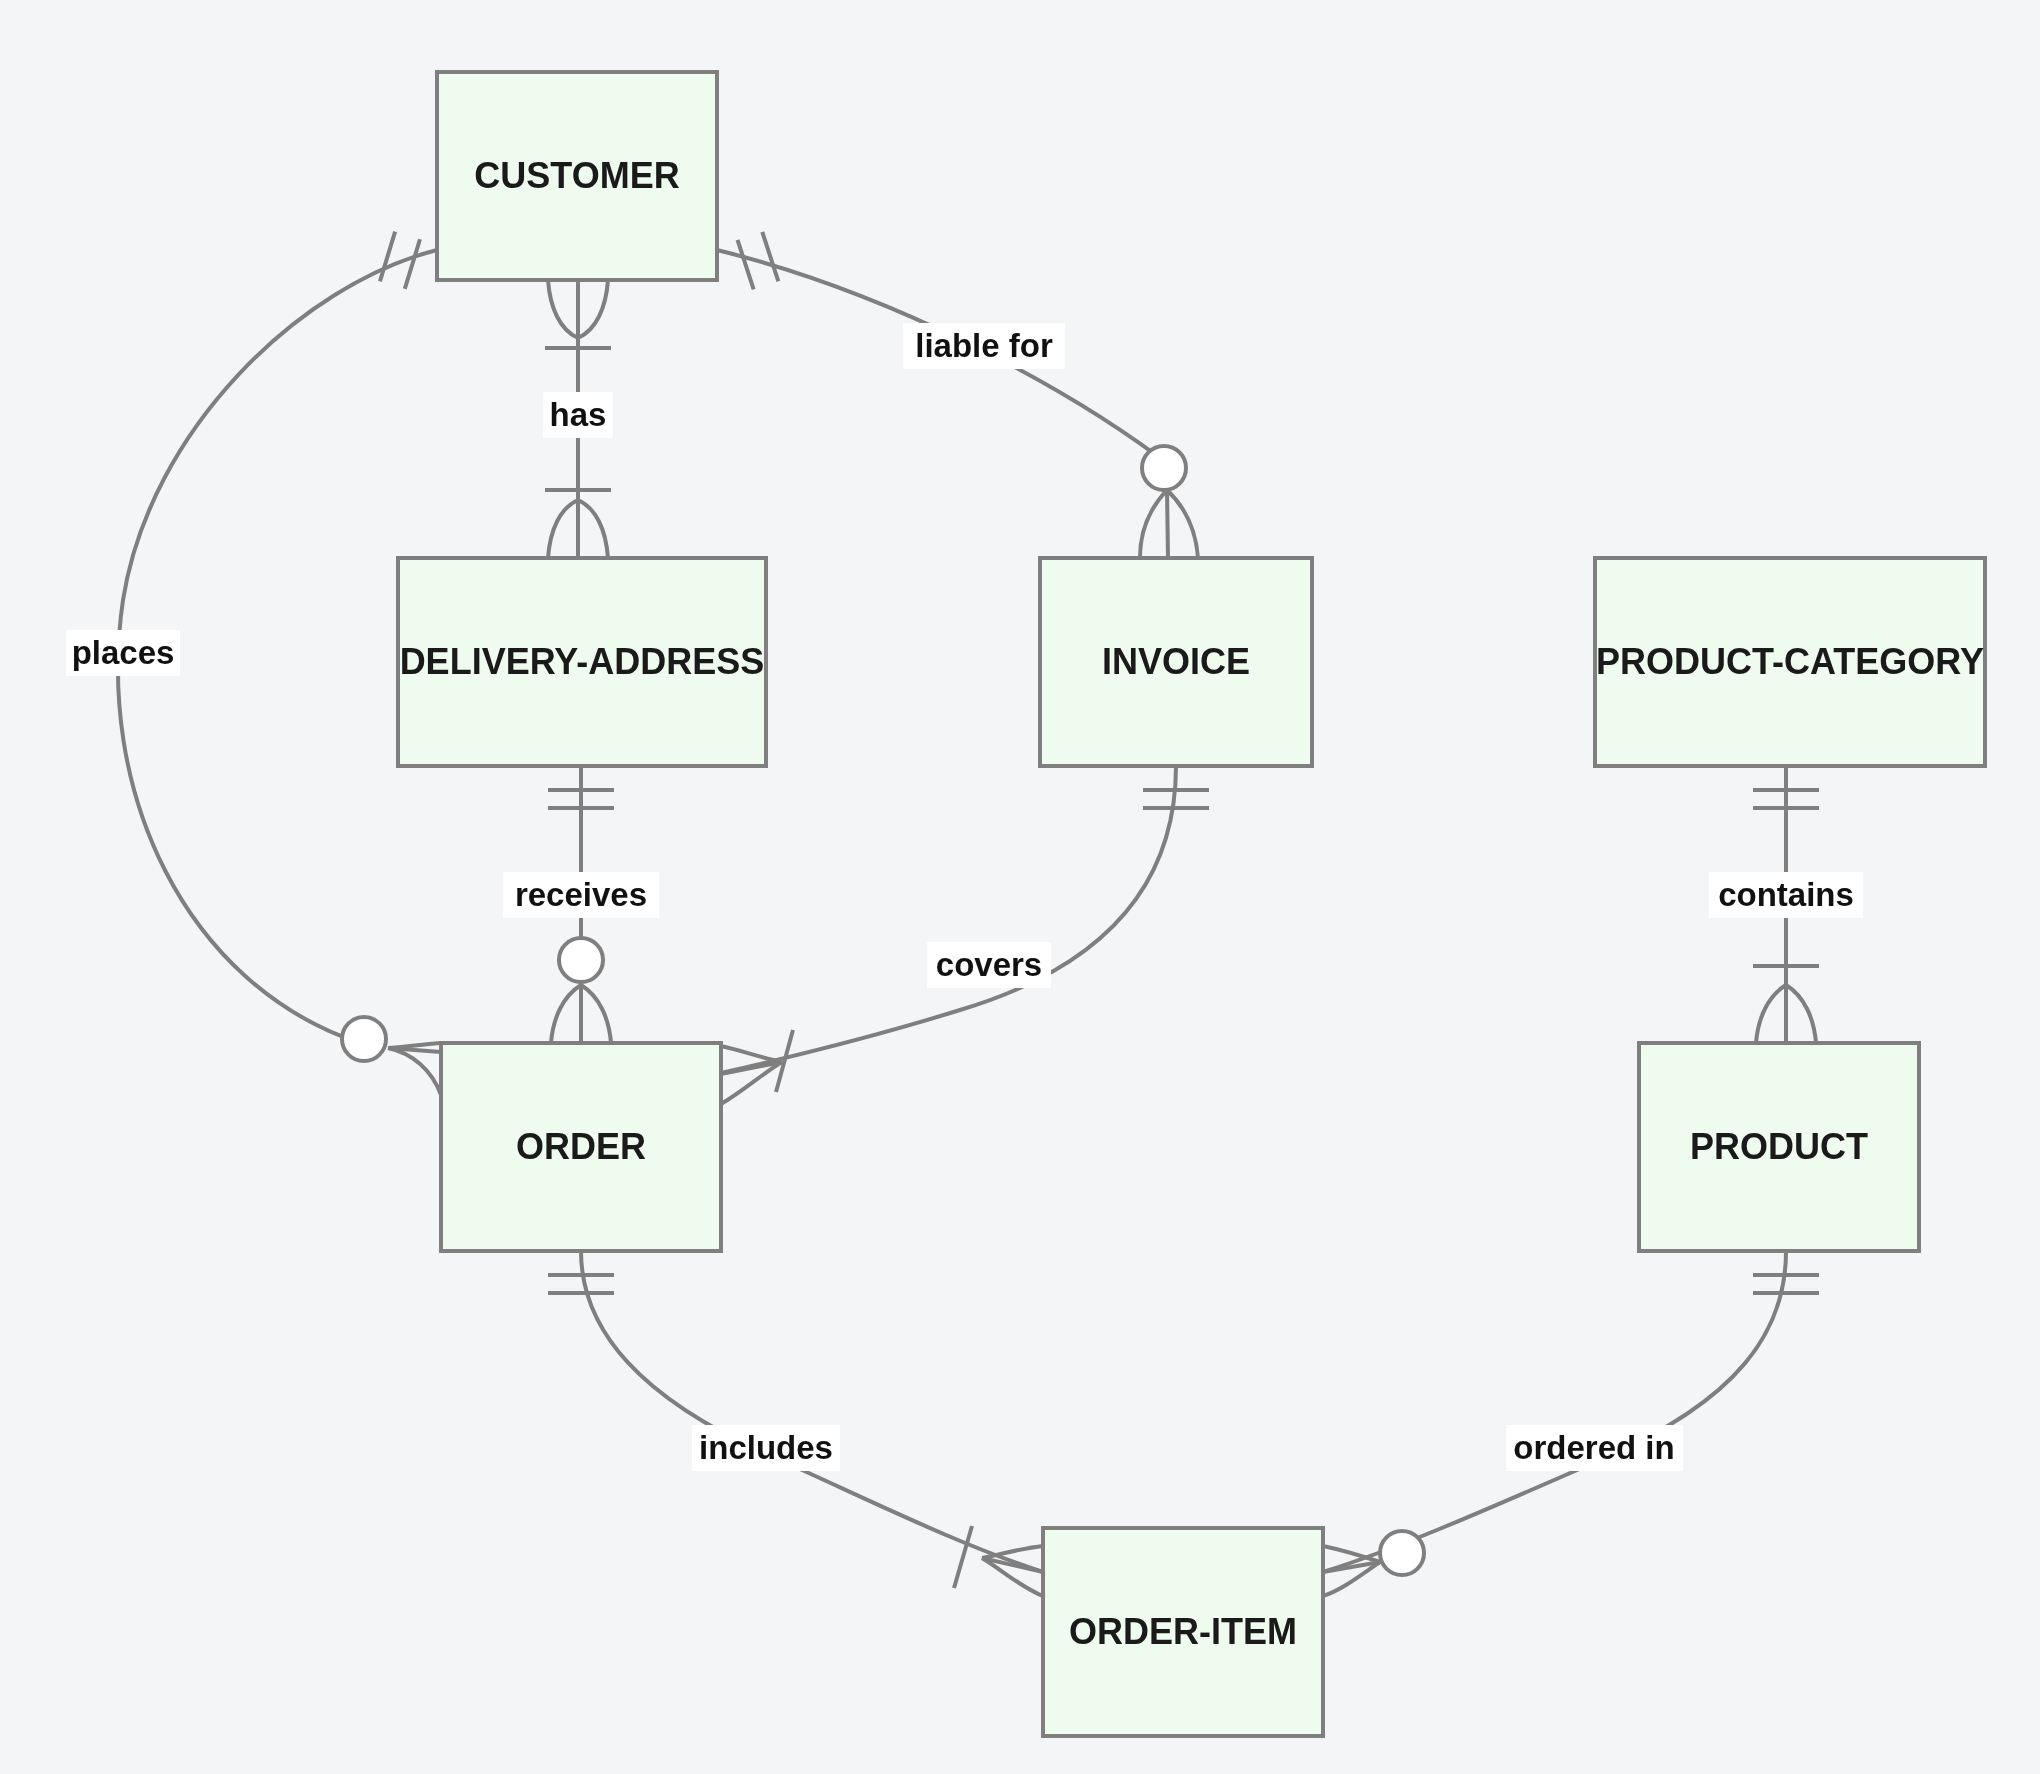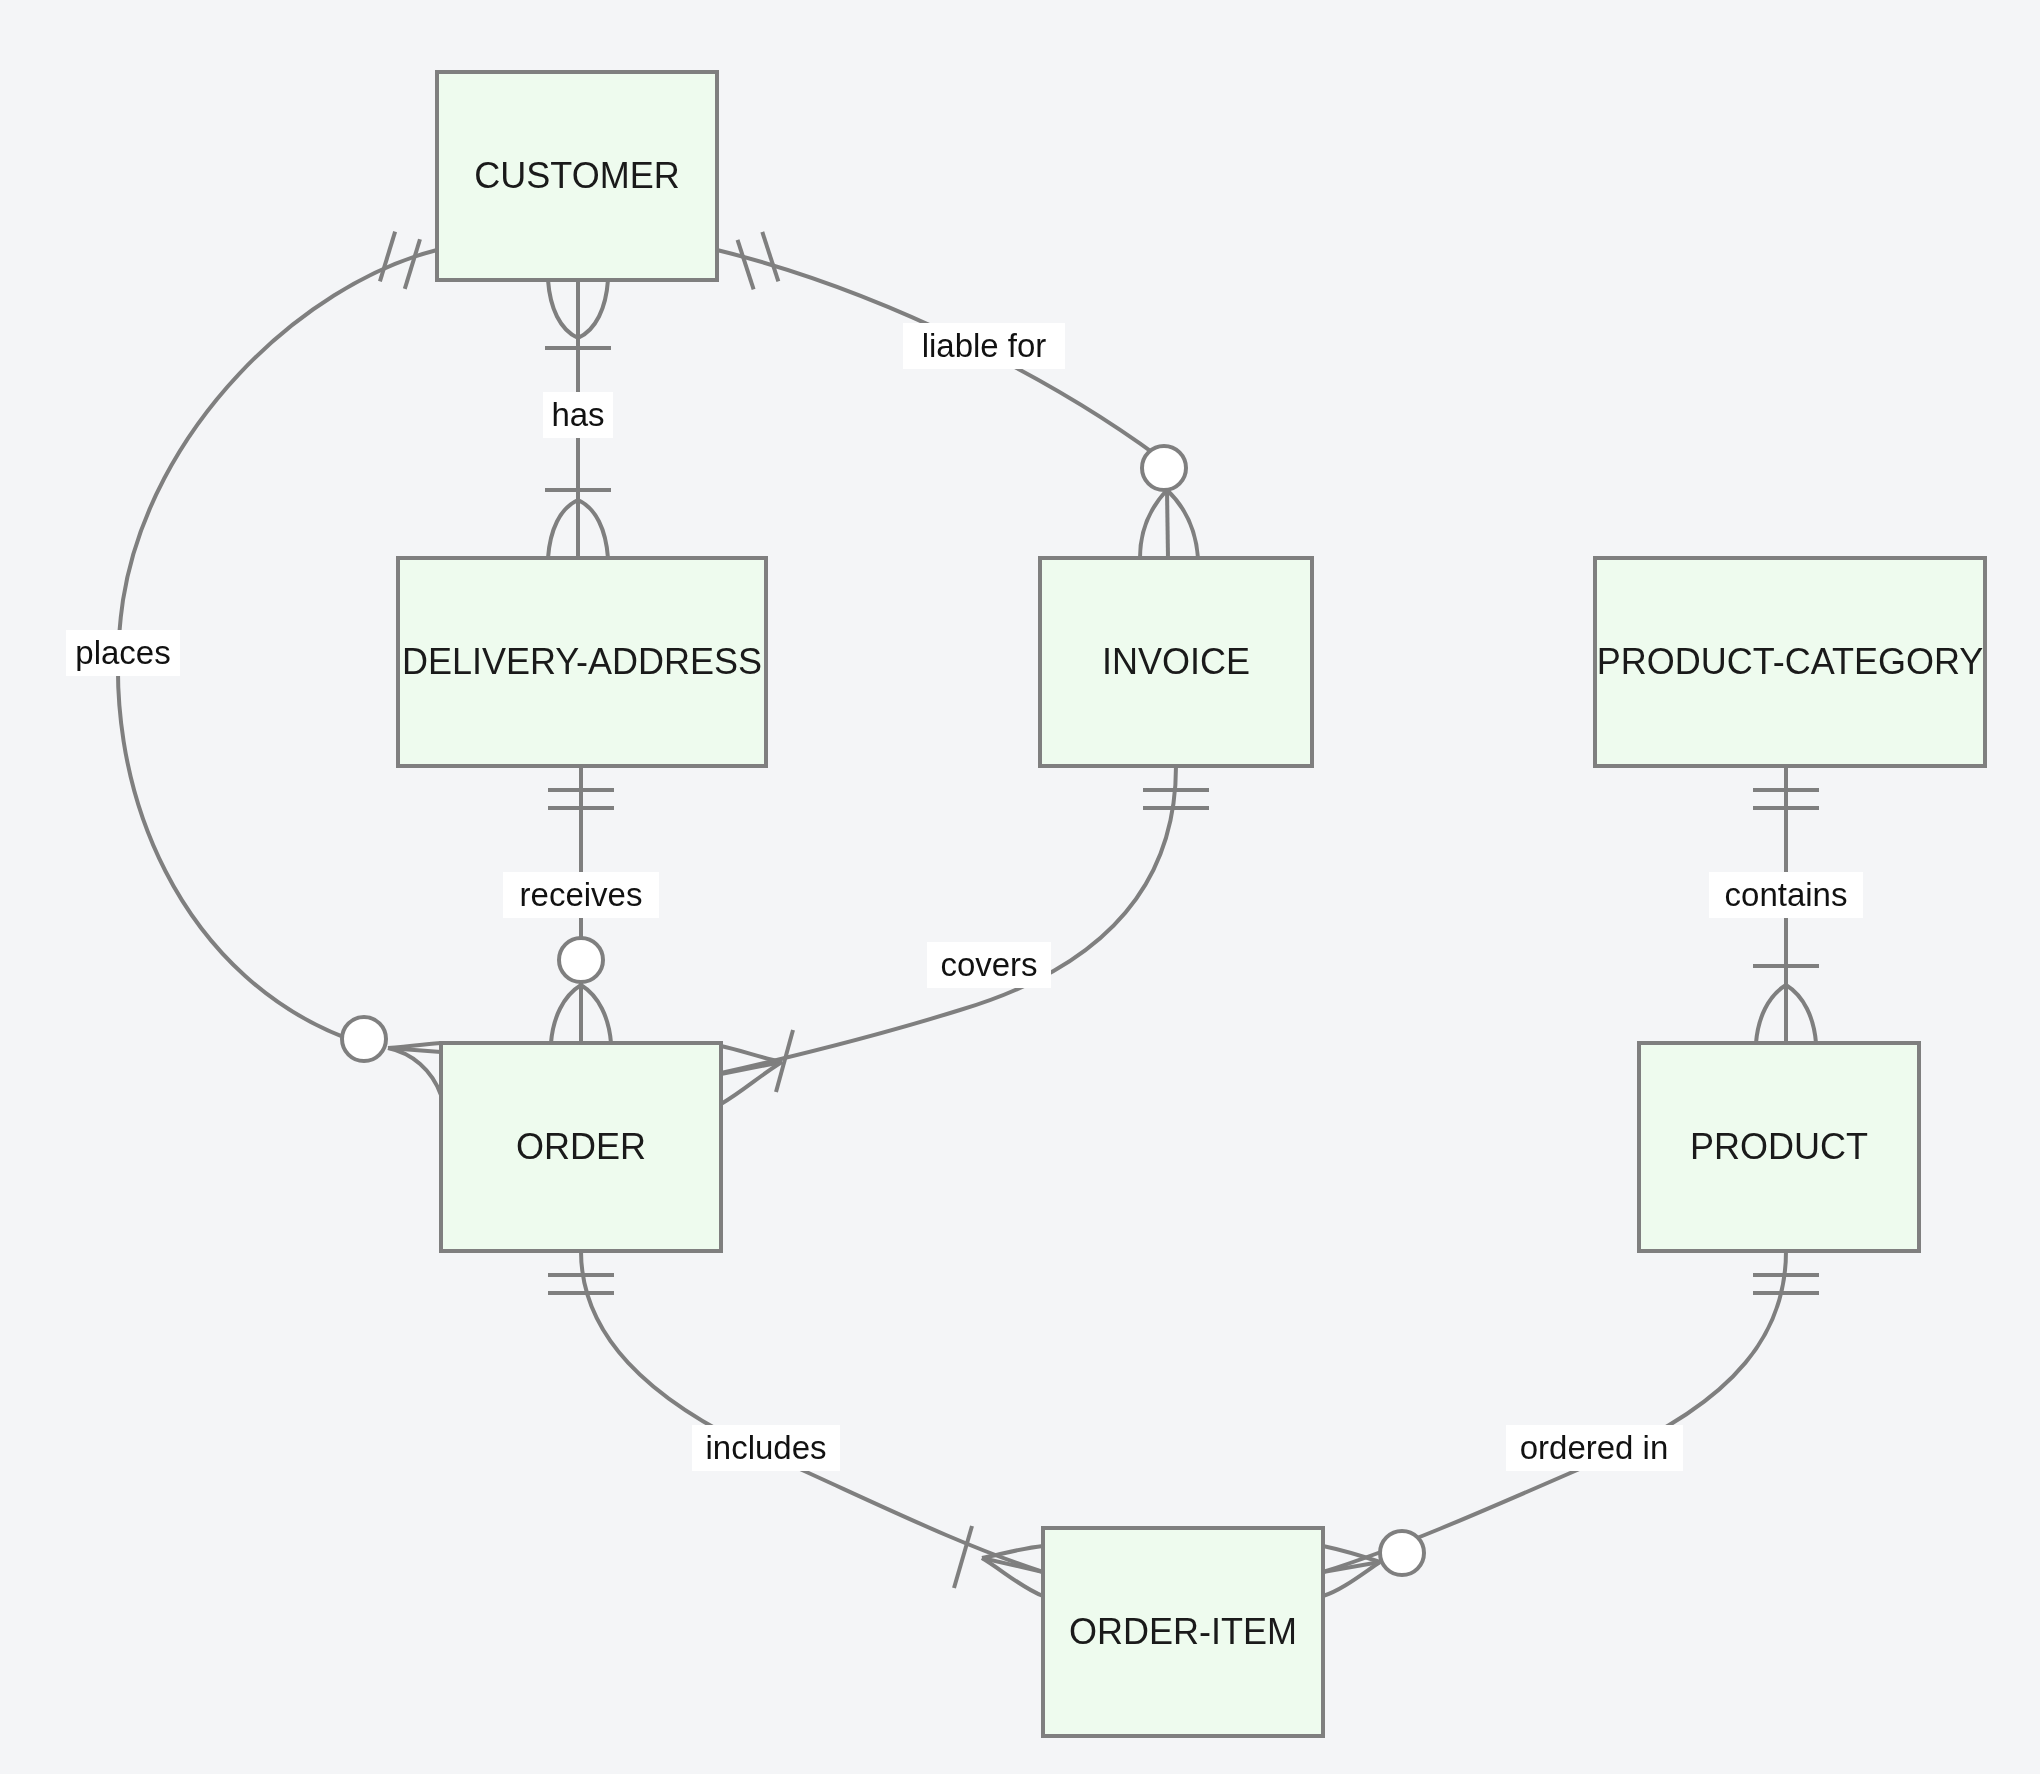--- a/index.html
+++ b/index.html
@@ -7,20 +7,21 @@
     padding: 0;
     background: #f4f5f7;
   }
   #canvas {
     position: relative;
     width: 2040px;
     height: 1774px;
     background: #f4f5f7;
     font-family: "Liberation Sans", sans-serif;
     overflow: hidden;
+    font-weight: bold;
   }
   #er-svg {
     position: absolute;
     left: 0;
     top: 0;
     width: 2040px;
     height: 1774px;
   }
   .entity-rect {
     fill: #eefbee;

